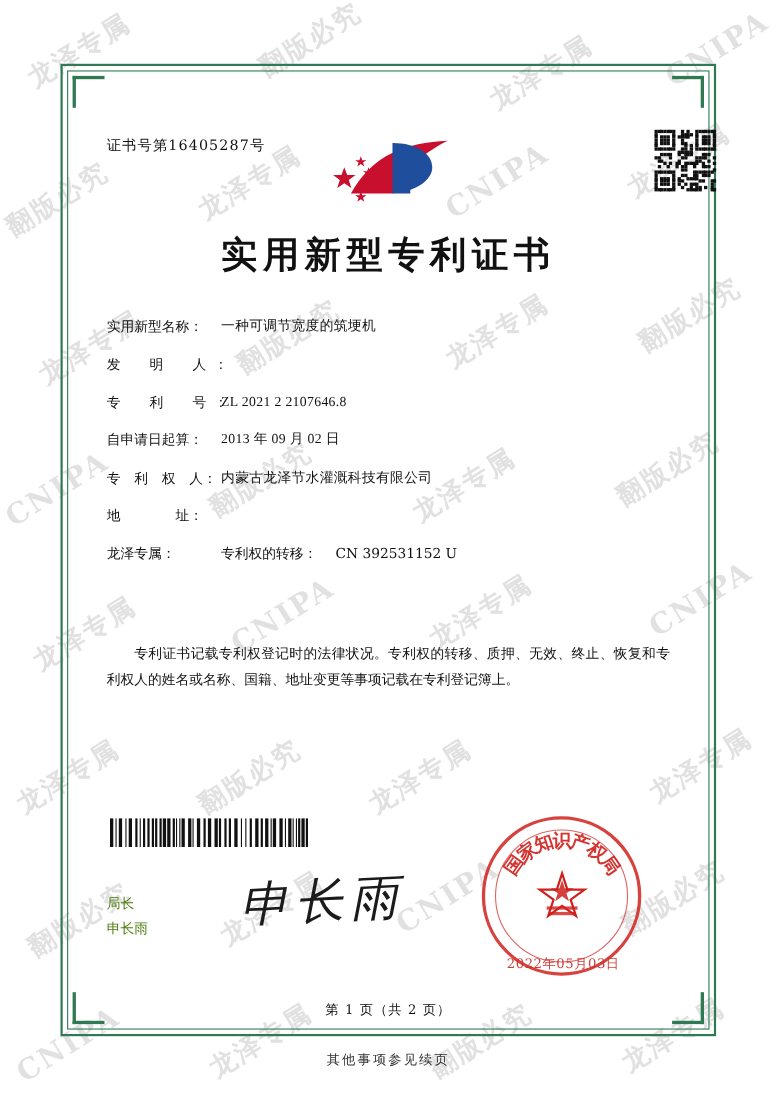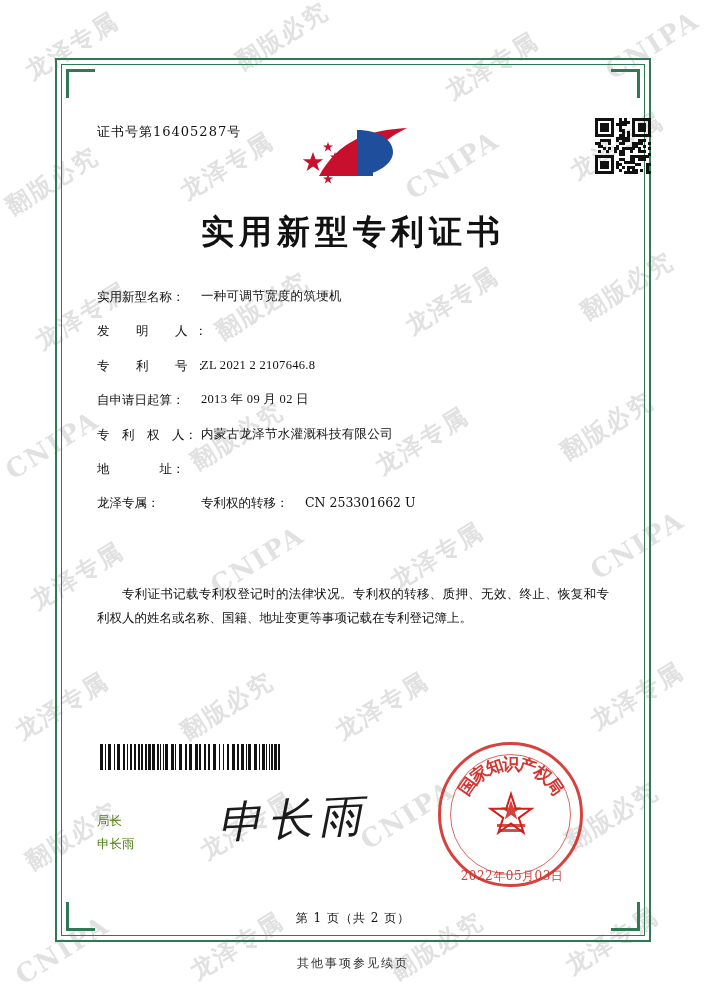--- a/index.html
+++ b/index.html
@@ -583,21 +583,21 @@
 
     <div class="field-row">
       <div class="field-label">地　　　　址：</div>
       <div class="field-value">
       </div>
     </div>
 
     <div class="pubrow">
       <div class="left-label">龙泽专属：</div>
       <div class="right-label">专利权的转移：</div>
-      <div class="right-val">CN 253301662 U</div>
+      <div class="right-val">CN 392531152 U</div>
     </div>
 
   </div>
 
   <div class="paragraphs">
     <p>专利证书记载专利权登记时的法律状况。专利权的转移、质押、无效、终止、恢复和专利权人的姓名或名称、国籍、地址变更等事项记载在专利登记簿上。</p>
   </div>
 
   <div id="barcode">
       <span style="left: 0px; width: 3px;"></span>

